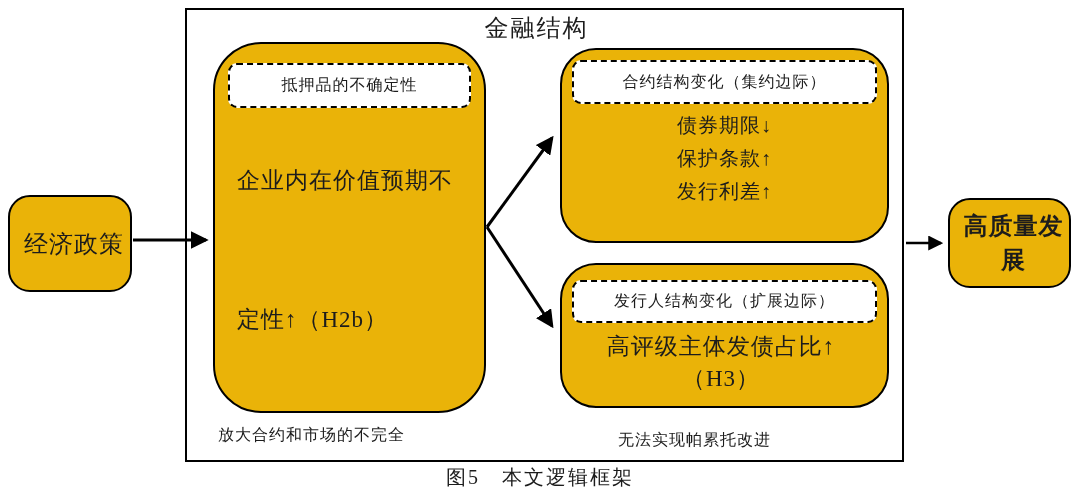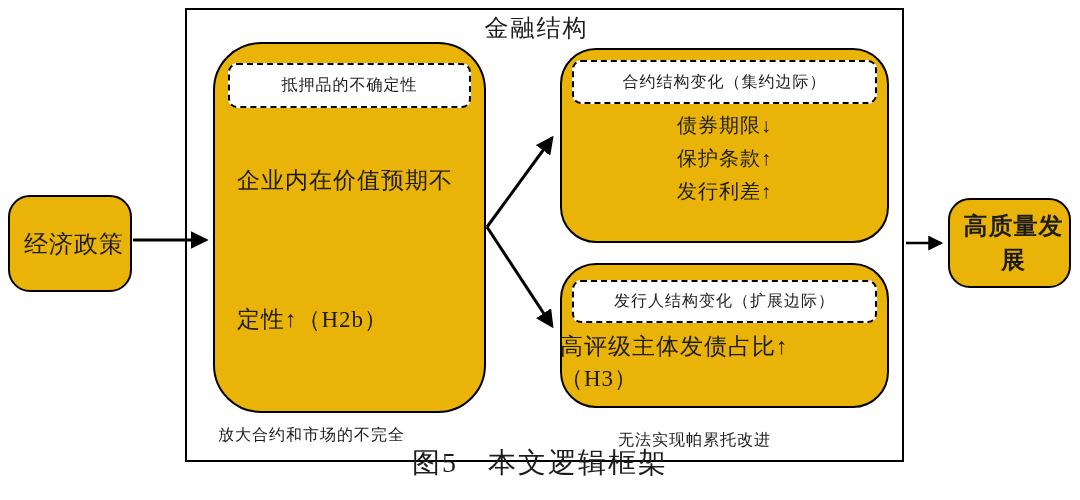--- a/index.html
+++ b/index.html
@@ -48,32 +48,32 @@
   .contract-header   { left: 572px; top: 60px;  width: 305px; height: 44px; }
   .issuer-header     { left: 572px; top: 280px; width: 305px; height: 43px; }
 
   
   .textblock { font-size: 23px; line-height: 36px; letter-spacing: 1px; white-space: nowrap; }
   .h2a-block { left: 237px; top: 163px; }
   .h2b-block { left: 237px; top: 302px; }
 
   .contract-body { left: 560px; top: 109px; width: 329px; text-align: center;
                    font-size: 20px; line-height: 33px; letter-spacing: 1px; }
-  .issuer-body   { left: 560px; top: 331px; width: 322px; text-align: left;
+  .issuer-body   { left: 560px; top: 331px; width: 322px; text-align: center;
                    font-size: 23px; line-height: 32px; letter-spacing: 1px; }
 
   
   .bottom-label { font-size: 16px; letter-spacing: 1px; white-space: nowrap; }
   .amplify-label { left: 218px; top: 425px; }
   .pareto-label  { left: 618px; top: 430px; }
 
   
   .caption {
-    left: 0; top: 444px; width: 1080px; text-align: center;
-    font-size: 28px; letter-spacing: 2px; white-space: pre;
+    left: 0; top: 464px; width: 1080px; text-align: center;
+    font-size: 20px; letter-spacing: 2px; white-space: pre;
   }
 
   svg.arrow-layer {
     position: absolute; left: 0; top: 0; width: 1080px; height: 500px;
     pointer-events: none;
   }
 </style>
 </head>
 <body>
 

